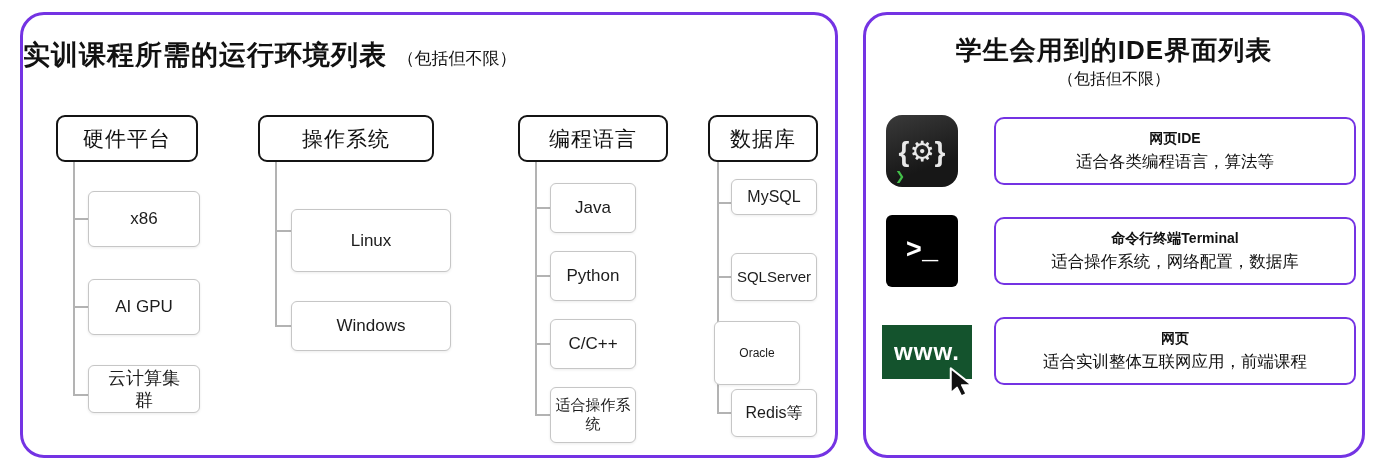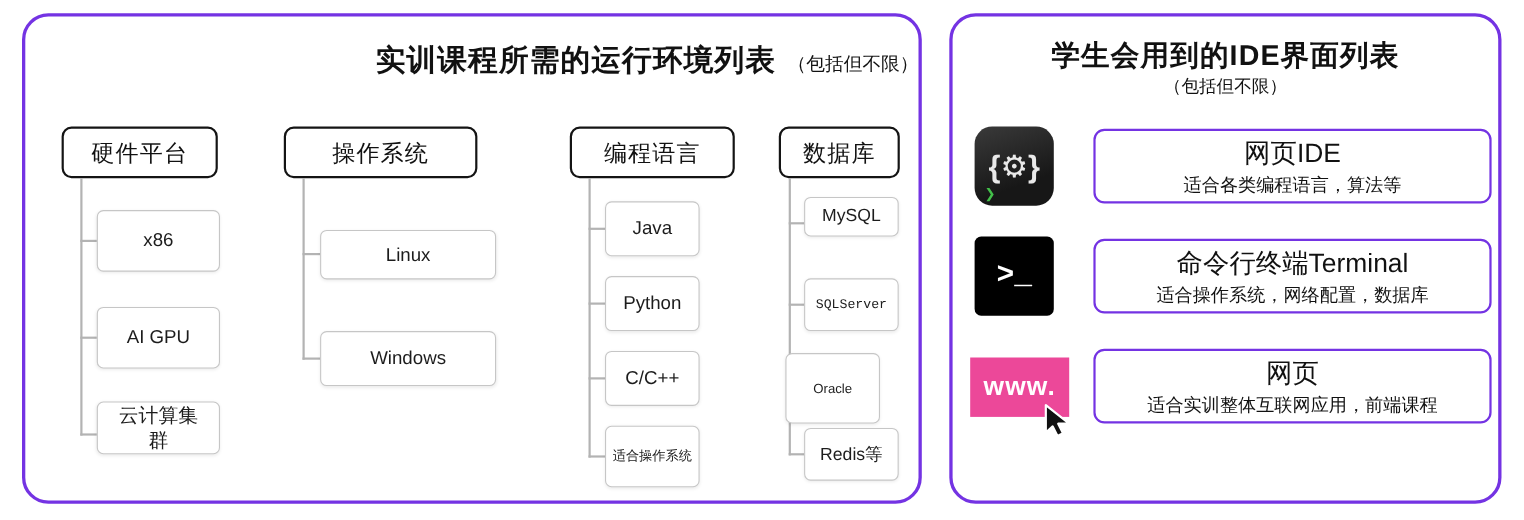--- a/index.html
+++ b/index.html
@@ -3,50 +3,50 @@
 <meta charset="utf-8">
 <style>
   html,body{margin:0;padding:0;background:#fff;}
   body{font-family:"Liberation Sans","DejaVu Sans",sans-serif;color:#111;}
   .canvas{position:relative;width:1385px;height:473px;background:#fff;overflow:hidden;}
 
   .panel{position:absolute;box-sizing:border-box;border:3px solid #7433E3;border-radius:24px;background:#fff;}
   #leftPanel{left:20px;top:12px;width:818px;height:446px;}
   #rightPanel{left:863px;top:12px;width:502px;height:446px;}
 
-  .panel-title{position:absolute;top:22px;left:0;width:100%;text-align:right;white-space:nowrap;}
+  .panel-title{position:absolute;top:22px;left:0;width:100%;text-align:left;white-space:nowrap;}
   .t-main{font-size:27px;font-weight:600;letter-spacing:1px;}
   .t-sub{font-size:17px;font-weight:400;margin-left:6px;}
 
   
   .hbox{position:absolute;box-sizing:border-box;border:2.5px solid #141414;border-radius:9px;background:#fff;
         display:flex;align-items:center;justify-content:center;font-size:21px;color:#111;letter-spacing:1px;}
   .ibox{position:absolute;box-sizing:border-box;border:1.5px solid #c6c6c6;border-radius:6px;background:#fff;
         display:flex;align-items:center;justify-content:center;text-align:center;font-size:17px;color:#1c1c1c;
         box-shadow:0 1px 3px rgba(0,0,0,0.08);}
   .ibox.wrap{padding:0 14px;line-height:1.25;font-size:18px;}
-  .ibox.fs15{font-size:12px;line-height:1.25;padding:12px 4px;font-family:Liberation Mono, monospace;}
+  .ibox.fs15{font-size:15px;line-height:1.25;padding:12px 4px;}
   .vline{position:absolute;width:2px;background:#b3b3b3;}
   .stub{position:absolute;height:2px;background:#b3b3b3;}
 
   
   .r-title{position:absolute;top:18px;left:0;width:100%;text-align:center;font-size:26px;font-weight:700;letter-spacing:1px;}
   .r-sub{position:absolute;top:54px;left:0;width:100%;text-align:center;font-size:16px;}
   .rbox{position:absolute;left:128px;width:362px;height:68px;box-sizing:border-box;border:2.5px solid #7433E3;
         border-radius:10px;background:#fff;display:flex;flex-direction:column;align-items:center;justify-content:center;gap:3px;}
-  .rbox-title{font-size:24px;font-weight:400;}
+  .rbox-title{font-size:14px;font-weight:700;}
   .rbox-desc{font-size:16.5px;}
 
   .icon{position:absolute;display:flex;align-items:center;justify-content:center;color:#fff;}
   .icon.ide{left:20px;top:100px;width:72px;height:72px;border-radius:16px;
             background:linear-gradient(160deg,#3a3a3a 0%,#171717 70%);font-size:28px;font-weight:700;color:#e9e9e9;}
   .ide-accent{position:absolute;left:9px;bottom:4px;font-size:12px;color:#43c04a;font-weight:700;}
   .icon.term{left:20px;top:200px;width:72px;height:72px;border-radius:6px;background:#000;
              font-family:"Liberation Mono","DejaVu Sans Mono",monospace;font-size:27px;font-weight:700;}
-  .icon.www{left:16px;top:310px;width:90px;height:54px;background:#ec4899;font-size:24px;font-weight:700;letter-spacing:1px;}
+  .icon.www{left:16px;top:310px;width:90px;height:54px;background:#14532d;font-size:24px;font-weight:700;letter-spacing:1px;}
   .cursor-svg{position:absolute;right:-4px;bottom:-18px;}
 </style>
 </head>
 <body>
 
 <div class="canvas">
 
   <div class="panel" id="leftPanel">
     <div class="panel-title">
       <span class="t-main">实训课程所需的运行环境列表</span>
@@ -59,21 +59,21 @@
     <div class="stub" style="left:50px;top:291px;width:15px"></div>
     <div class="stub" style="left:50px;top:379px;width:15px"></div>
     <div class="ibox" style="left:65px;top:176px;width:112px;height:56px">x86</div>
     <div class="ibox" style="left:65px;top:264px;width:112px;height:56px">AI GPU</div>
     <div class="ibox wrap" style="left:65px;top:350px;width:112px;height:48px">云计算集群</div>
 
     <div class="hbox" style="left:235px;top:100px;width:176px;height:47px">操作系统</div>
     <div class="vline" style="left:252px;top:147px;height:165px"></div>
     <div class="stub" style="left:252px;top:215px;width:16px"></div>
     <div class="stub" style="left:252px;top:310px;width:16px"></div>
-    <div class="ibox" style="left:268px;top:194px;width:160px;height:45px">Linux</div>
+    <div class="ibox" style="left:268px;top:194px;width:160px;height:63px">Linux</div>
     <div class="ibox" style="left:268px;top:286px;width:160px;height:50px">Windows</div>
 
     <div class="hbox" style="left:495px;top:100px;width:150px;height:47px">编程语言</div>
     <div class="vline" style="left:512px;top:147px;height:254px"></div>
     <div class="stub" style="left:512px;top:192px;width:15px"></div>
     <div class="stub" style="left:512px;top:260px;width:15px"></div>
     <div class="stub" style="left:512px;top:328px;width:15px"></div>
     <div class="stub" style="left:512px;top:399px;width:15px"></div>
     <div class="ibox" style="left:527px;top:168px;width:86px;height:50px">Java</div>
     <div class="ibox" style="left:527px;top:236px;width:86px;height:50px">Python</div>

